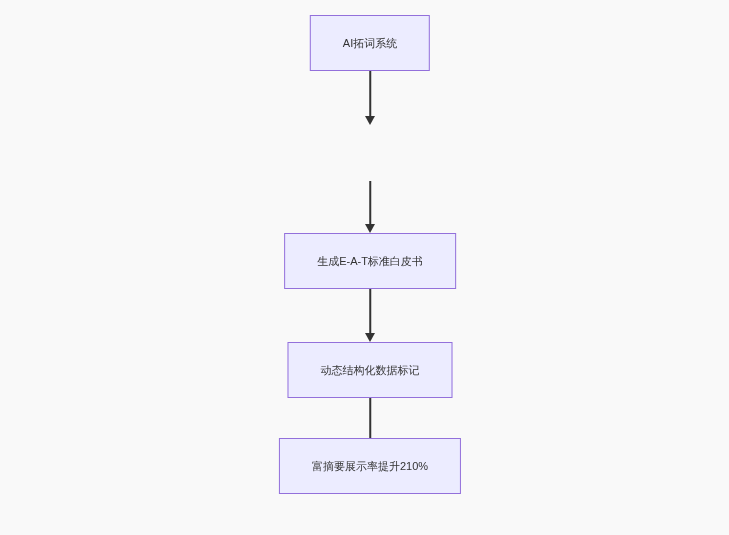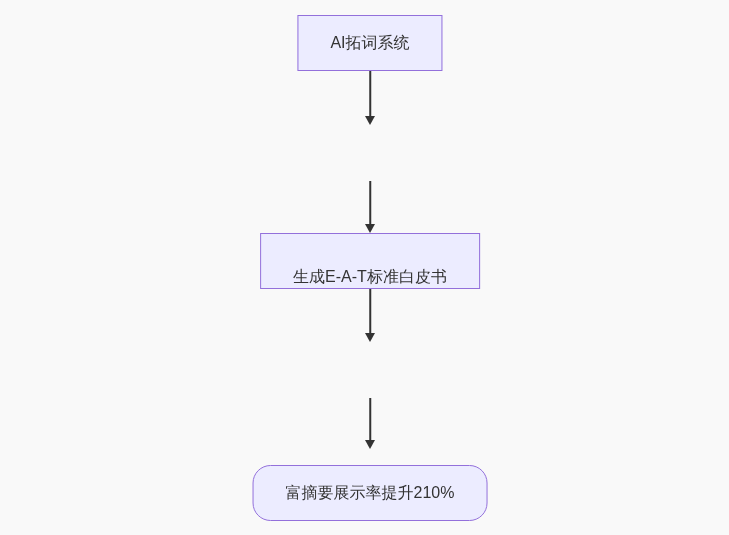--- a/index.html
+++ b/index.html
@@ -24,29 +24,29 @@
     left: 370px;
     transform: translateX(-50%);
     height: 54px;
     padding: 0 32px;
     background: #ECECFF;
     border: 1px solid #9370DB;
     display: flex;
     align-items: center;
     justify-content: center;
     white-space: nowrap;
-    font-size: 16px;
+    font-size: 11px;
     color: #333333;
     box-sizing: content-box;
   }
   .node-1 { top: 15px; }
   .node-2 { top: 125px; }
-  .node-3 { top: 233px; align-items: flex-end; }
+  .node-3 { top: 233px; }
   .node-4 { top: 342px; }
-  .node-5 { top: 465px; border-radius: 18px; }
+  .node-5 { top: 438px; }
 
   .edge-line {
     position: absolute;
     left: 370px;
     transform: translateX(-50%);
     width: 1.5px;
     background: #333333;
   }
   .edge-head {
     position: absolute;
@@ -83,20 +83,23 @@
   <div class="edge-line line-2"></div>
   <div class="edge-head head-2"></div>
 
   <div class="flow-node node-3">
     <span>生成E-A-T标准白皮书</span>
   </div>
 
   <div class="edge-line line-3"></div>
   <div class="edge-head head-3"></div>
 
+  <div class="flow-node node-4">
+    <span>动态结构化数据标记</span>
+  </div>
 
   <div class="edge-line line-4"></div>
   <div class="edge-head head-4"></div>
 
   <div class="flow-node node-5">
     <span>富摘要展示率提升210%</span>
   </div>
 
 </div>
 

